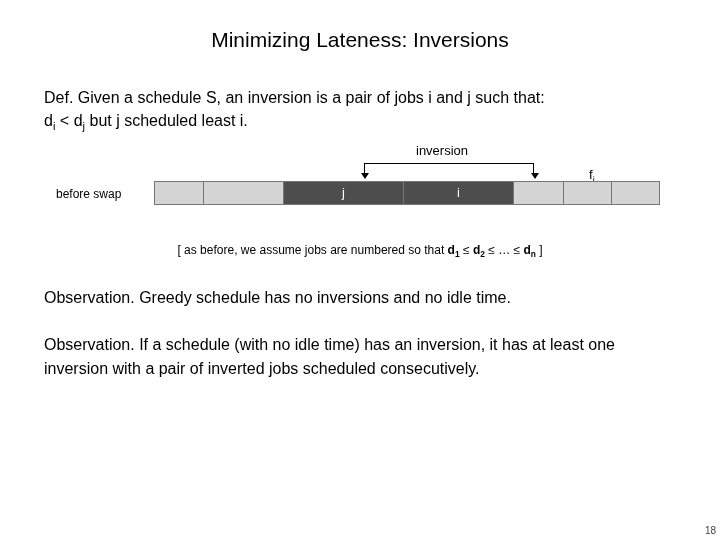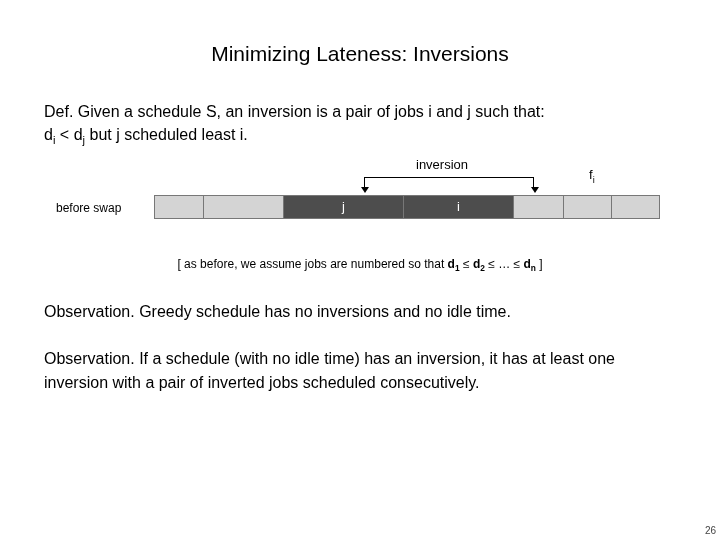--- a/index.html
+++ b/index.html
@@ -1,31 +1,31 @@
 <!DOCTYPE html>
 <html><head>
 <meta charset="utf-8">
 <style>
   * { box-sizing: border-box; margin: 0; padding: 0; }
   html, body { width: 720px; height: 540px; background: #fff; font-family: "Comic Sans MS", "Chalkboard SE", cursive, sans-serif; color: #000; position: relative; overflow: hidden; }
   .slide { padding: 20px 44px 0 44px; }
-  .title { text-align: center; font-size: 21px; margin-top: 22px; margin-bottom: 34px; font-weight: normal; }
+  .title { text-align: center; font-size: 21px; margin-top: 8px; margin-bottom: 34px; font-weight: normal; }
   .paragraph { font-size: 16px; line-height: 1.45; margin-bottom: 6px; }
   .bold { font-weight: normal; }
   sub { font-size: 0.7em; vertical-align: sub; }
 
   .diagram-area { margin: 8px 0 22px 0; position: relative; height: 78px; }
   .inv-label { position: absolute; left: 372px; top: 0; font-size: 13px; }
   .bracket-line { position: absolute; left: 320px; top: 20px; width: 170px; height: 10px; }
   .bracket-line .vert-l { position: absolute; left: 0; top: 0; width: 1px; height: 12px; background: #000; }
   .bracket-line .vert-r { position: absolute; right: 0; top: 0; width: 1px; height: 12px; background: #000; }
   .bracket-line .horiz { position: absolute; left: 0; top: 0; width: 100%; height: 1px; background: #000; }
   .arrow-down-l { position: absolute; left: 317px; top: 30px; width: 0; height: 0; border-left: 4px solid transparent; border-right: 4px solid transparent; border-top: 6px solid #000; }
   .arrow-down-r { position: absolute; left: 487px; top: 30px; width: 0; height: 0; border-left: 4px solid transparent; border-right: 4px solid transparent; border-top: 6px solid #000; }
-  .fi-label { position: absolute; left: 545px; top: 10px; font-size: 13px; }
+  .fi-label { position: absolute; left: 545px; top: 24px; font-size: 13px; }
   .before-label { position: absolute; left: 12px; top: 44px; font-size: 12px; }
 
   .bar { position: absolute; left: 110px; top: 38px; display: flex; height: 24px; }
   .seg { border: 1px solid #777; height: 24px; }
   .grey { background: #d4d4d4; }
   .dark { background: #4d4d4d; color: #fff; display: flex; align-items: center; justify-content: center; font-size: 13px; }
   .w1 { width: 50px; } .w2 { width: 80px; } .w3 { width: 120px; } .w4 { width: 110px; }
   .w5 { width: 50px; } .w6 { width: 48px; } .w7 { width: 48px; }
   .seg + .seg { border-left: none; }
 
@@ -80,13 +80,13 @@
   <div class="obs1">
     <span class="bold">Observation.</span><span>  Greedy schedule has no inversions and no idle time.</span>
   </div>
 
   <div class="obs2">
     <span class="bold">Observation.</span><span>  If a schedule (with no idle time) has an inversion, it has at least one inversion with a pair of inverted jobs scheduled consecutively.</span>
   </div>
 
 </div>
 
-<div class="pagenum">26</div>
+<div class="pagenum">18</div>
 
 </body></html>

